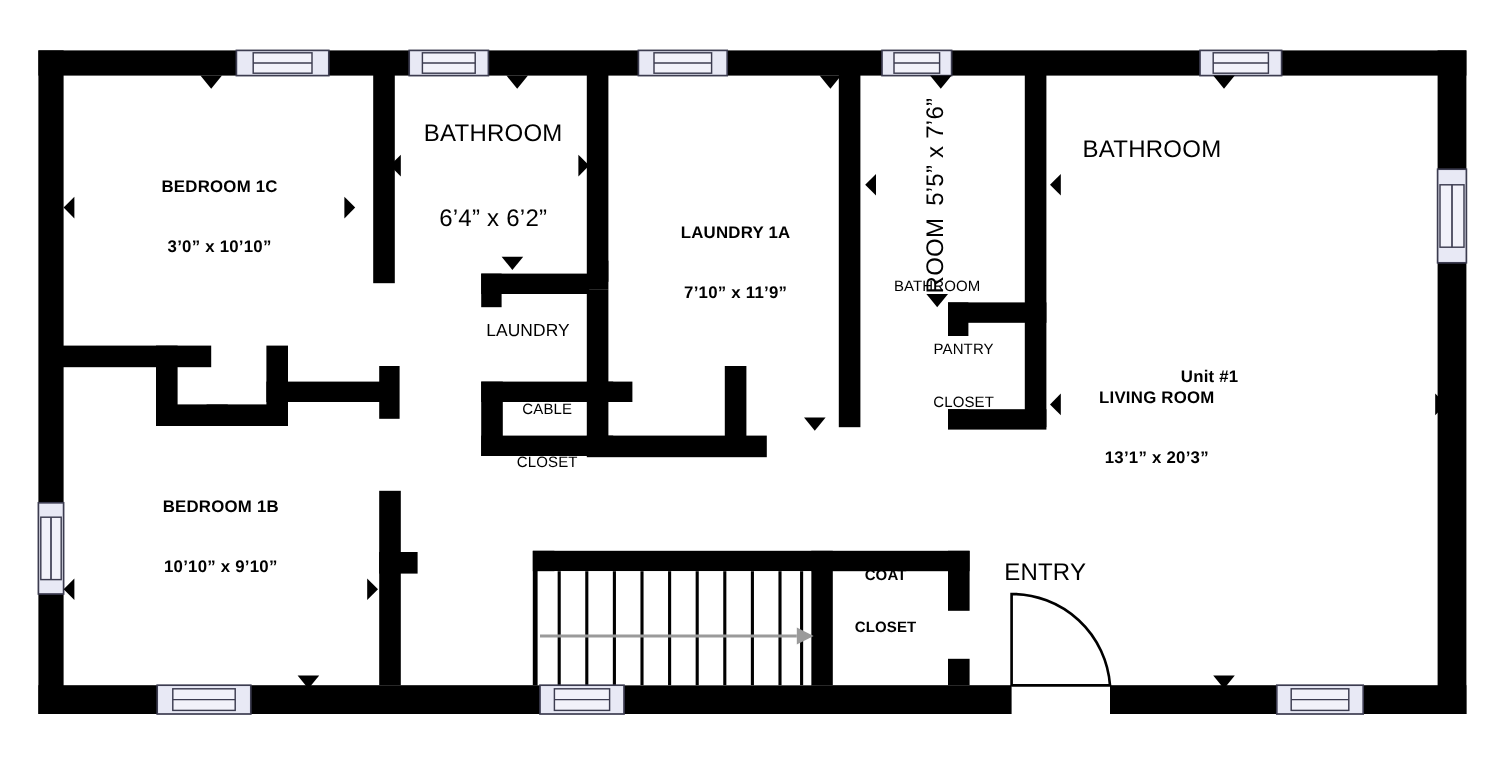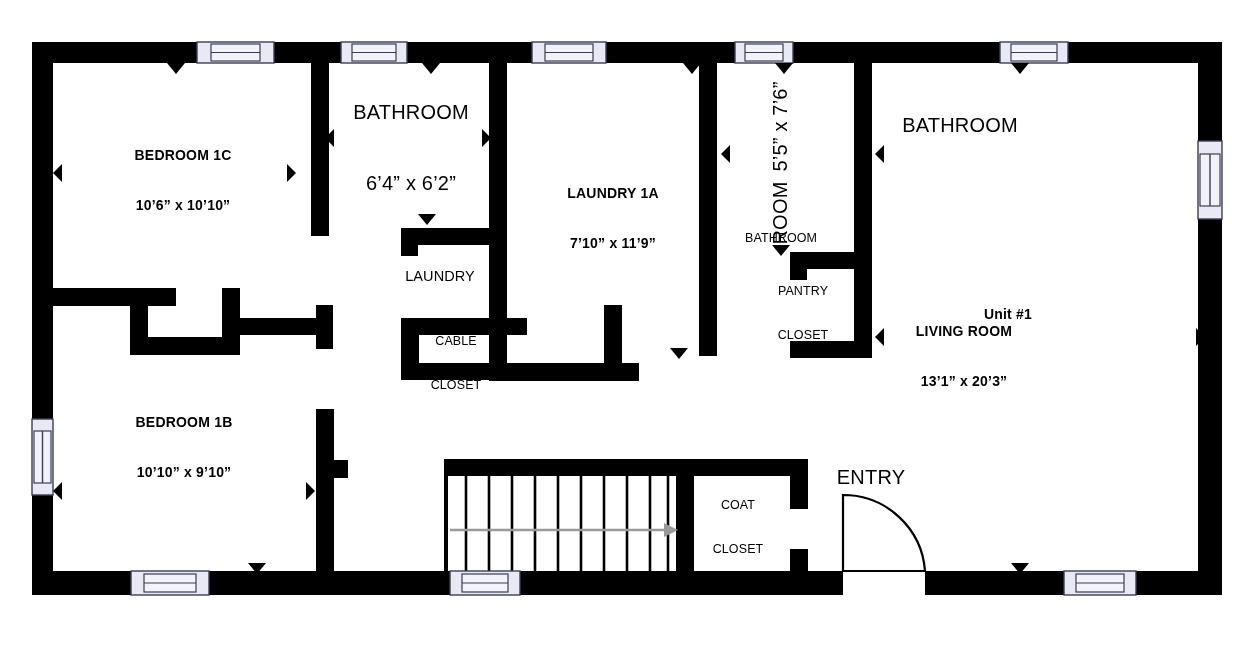--- a/index.html
+++ b/index.html
@@ -252,21 +252,21 @@
       <polygon points="248,320 266,320 257,331"></polygon>
       <polygon points="248,563 266,563 257,574"></polygon>
       <polygon points="1011,563 1029,563 1020,574"></polygon>
     </g>
   </svg>
 
   <div>
 
     <div class="lbl lbl-big centered" style="left:183px; top:180px;">
       <div>BEDROOM 1C</div>
-      <div>10’6” x 10’10”</div>
+      <div>3’0” x 10’10”</div>
     </div>
 
     <div class="lbl lbl-mid centered" style="left:411px; top:148px;">
       <div>BATHROOM</div>
       <div>6’4” x 6’2”</div>
     </div>
 
     <div class="lbl lbl-big centered" style="left:613px; top:218px;">
       <div>LAUNDRY 1A</div>
       <div>7’10” x 11’9”</div>
@@ -311,21 +311,21 @@
     <div class="lbl lbl-tiny centered" style="left:456px; top:363px;">
       <div>CABLE</div>
       <div>CLOSET</div>
     </div>
 
     <div class="lbl lbl-tiny centered" style="left:803px; top:313px;text-align:center;">
       <div>PANTRY</div>
       <div>CLOSET</div>
     </div>
 
-    <div class="lbl lbl-tiny centered" style="left:738px; top:527px;">
+    <div class="lbl lbl-tiny centered" style="left:738px; top:501px;font-weight:bold;">
       <div>COAT</div>
       <div>CLOSET</div>
     </div>
 
     <div class="lbl lbl-footer" style="left:31px; top:615px; text-align:left;">
       
     </div>
 
   </div>
 </div>

